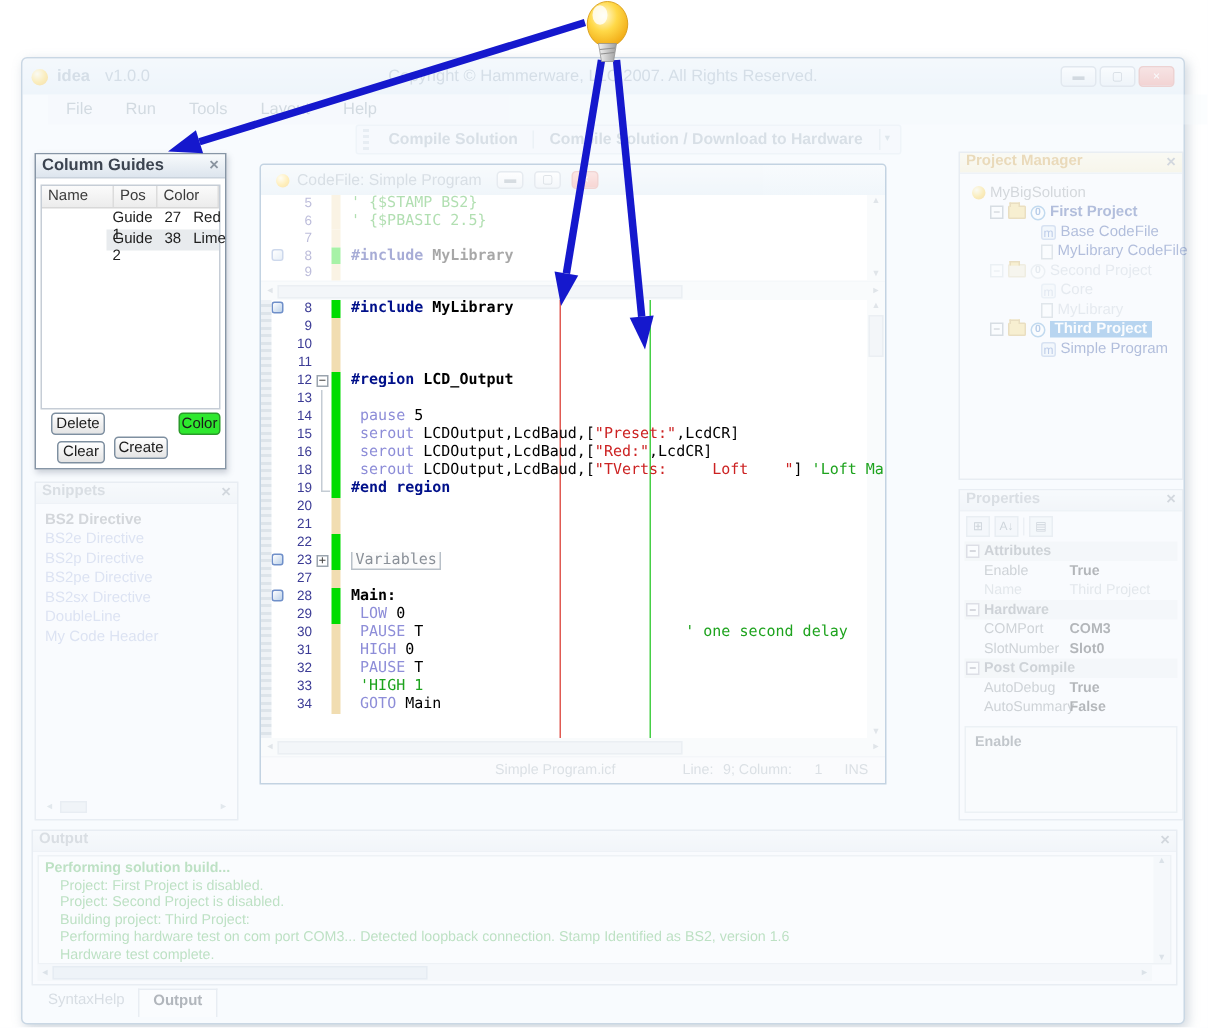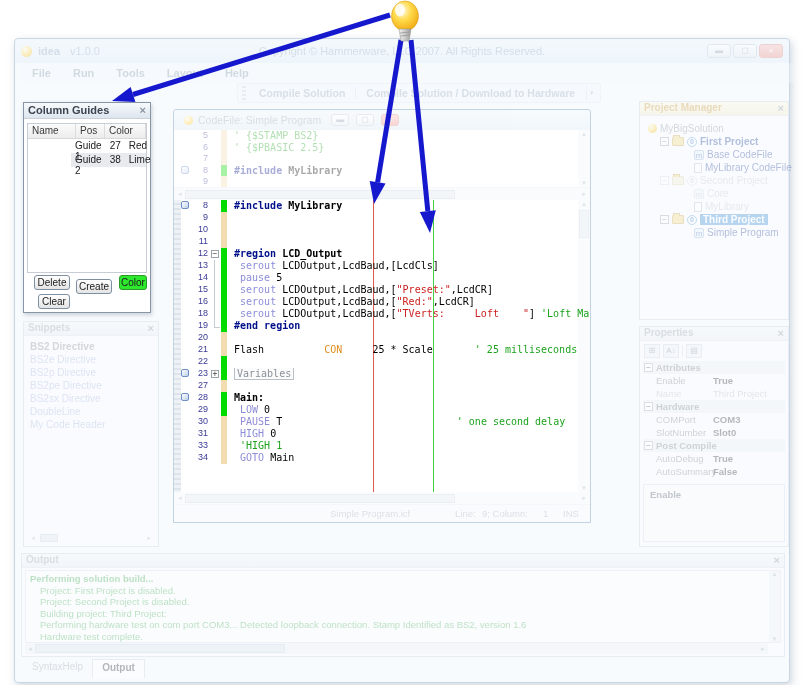--- a/index.html
+++ b/index.html
@@ -16,22 +16,22 @@
     display:flex; align-items:center; padding:0 6px; color:#93a9bd; font-size:11px; }
   .mini-bulb { width:11px; height:11px; border-radius:50%;
     background:radial-gradient(circle at 35% 30%, #fffbe0, #ffd23e 55%, #eda712); display:inline-block; }
   .tb-title { margin-left:6px; font-weight:bold; }
   .tb-version { margin-left:10px; }
   .tb-copy { position:absolute; left:0; right:0; text-align:center; pointer-events:none; }
   .tb-btns { margin-left:auto; display:flex; gap:2px; z-index:2; }
   .wbtn { width:24px; height:14px; border:1px solid #b9c6d4; border-radius:3px;
     background:linear-gradient(#fdfeff,#dde8f2); font-size:8px; line-height:12px; text-align:center; color:#8a9aa9; }
   .wbtn.close { background:linear-gradient(#f6b8b4,#e98983); border-color:#d98680; color:#fff; }
-  .menubar { position:absolute; left:5px; top:24px; width:100%; height:20px; background:#f3f8fc;
-    display:flex; align-items:center; gap:22px; padding-left:12px; font-size:11px; color:#8b9cab;font-weight:bold; }
+  .menubar { position:absolute; left:17px; top:24px; width:100%; height:20px; background:#f3f8fc;
+    display:flex; align-items:center; gap:22px; padding-left:12px; font-size:11px; color:#8b9cab; }
   .toolbar { position:absolute; left:222px; top:44px; height:20px; display:flex; align-items:center;
     font-size:10.5px; color:#9cacbb; background:#f3f8fc; border:1px solid #e0e9f1; border-radius:2px; padding:0 4px; }
   .grip { width:4px; height:14px; margin-right:6px;
     background:repeating-linear-gradient(#c8d4df 0 2px, transparent 2px 4px); }
   .tbtn { padding:1px 7px;font-weight:bold; }
   .tsep { width:1px; height:12px; background:#d3dee8; margin:0 3px; }
   .tdrop { width:10px; height:14px; margin-left:4px; border-left:1px solid #d3dee8; color:#aebecb; font-size:7px; line-height:14px; text-align:center; }
 
   
   .col-guides { position:absolute; left:8px; top:63px; width:128px; height:211px;
@@ -224,21 +224,21 @@
             </div>
             <div class="cg-row sel">
               <span class="cg-c1">Guide 2</span>
               <span class="cg-c2">38</span>
               <span class="cg-c3">Lime</span>
             </div>
           </div>
       </div>
       <div class="cg-btns">
         <button class="cgb" style="left:10px; top:0; width:36px;">Delete</button>
-        <button class="cgb" style="left:52px; top:4px; width:36px;">Create</button>
+        <button class="cgb" style="left:52px; top:16px; width:36px;">Create</button>
         <button class="cgb green" style="left:95px; top:0; width:28px;">Color</button>
         <button class="cgb" style="left:14px; top:19px; width:32px;">Clear</button>
       </div>
     </div>
 
     <div class="panel dim" style="left:8px; top:282px; width:136px; height:226px;">
       <div class="p-title">
         <span>Snippets</span>
         <span class="panel-x">×</span>
       </div>
@@ -365,21 +365,20 @@
               <span class="fold-box">−</span>
             </span>
             <span class="c-bar green"></span>
             <span class="c-text"><span class="seg dir">#region</span><span class="seg "> </span><span class="seg b">LCD_Output</span></span>
           </div>
           <div class="code-row">
             <span class="c-bm"></span>
             <span class="c-num">13</span>
             <span class="c-fold fold-line"></span>
             <span class="c-bar green"></span>
-            <span class="c-text"><span class="seg "> </span><span class="seg kw">serout</span><span class="seg "> LCDOutput,LcdBaud,[LcdCls]</span></span>
           </div>
           <div class="code-row">
             <span class="c-bm"></span>
             <span class="c-num">14</span>
             <span class="c-fold fold-line"></span>
             <span class="c-bar green"></span>
             <span class="c-text"><span class="seg "> </span><span class="seg kw">pause</span><span class="seg "> 5</span></span>
           </div>
           <div class="code-row">
             <span class="c-bm"></span>
@@ -414,21 +413,20 @@
             <span class="c-num">20</span>
             <span class="c-fold"></span>
             <span class="c-bar tan"></span>
             <span class="c-text"></span>
           </div>
           <div class="code-row">
             <span class="c-bm"></span>
             <span class="c-num">21</span>
             <span class="c-fold"></span>
             <span class="c-bar tan"></span>
-            <span class="c-text"><span class="seg ">Flash          </span><span class="seg con">CON</span><span class="seg ">     25 * Scale       </span><span class="seg cmt">' 25 milliseconds</span></span>
           </div>
           <div class="code-row">
             <span class="c-bm"></span>
             <span class="c-num">22</span>
             <span class="c-fold"></span>
             <span class="c-bar green"></span>
             <span class="c-text"></span>
           </div>
           <div class="code-row">
             <span class="c-bm">
@@ -470,20 +468,27 @@
             <span class="c-fold"></span>
             <span class="c-bar tan"></span>
             <span class="c-text"><span class="seg "> </span><span class="seg kw">PAUSE</span><span class="seg "> T</span><span class="seg ">                             </span><span class="seg cmt">' one second delay</span></span>
           </div>
           <div class="code-row">
             <span class="c-bm"></span>
             <span class="c-num">31</span>
             <span class="c-fold"></span>
             <span class="c-bar tan"></span>
             <span class="c-text"><span class="seg "> </span><span class="seg kw">HIGH</span><span class="seg "> 0</span></span>
+          </div>
+          <div class="code-row">
+            <span class="c-bm"></span>
+            <span class="c-num">32</span>
+            <span class="c-fold"></span>
+            <span class="c-bar tan"></span>
+            <span class="c-text"><span class="seg "> </span><span class="seg kw">PAUSE</span><span class="seg "> T</span></span>
           </div>
           <div class="code-row">
             <span class="c-bm"></span>
             <span class="c-num">33</span>
             <span class="c-fold"></span>
             <span class="c-bar tan"></span>
             <span class="c-text"><span class="seg "> </span><span class="seg cmt">'HIGH 1</span></span>
           </div>
           <div class="code-row">
             <span class="c-bm"></span>

